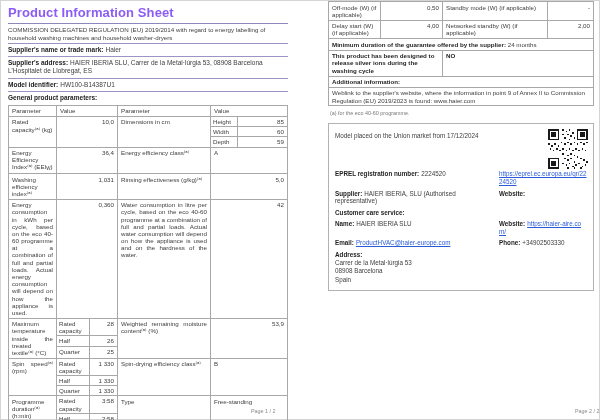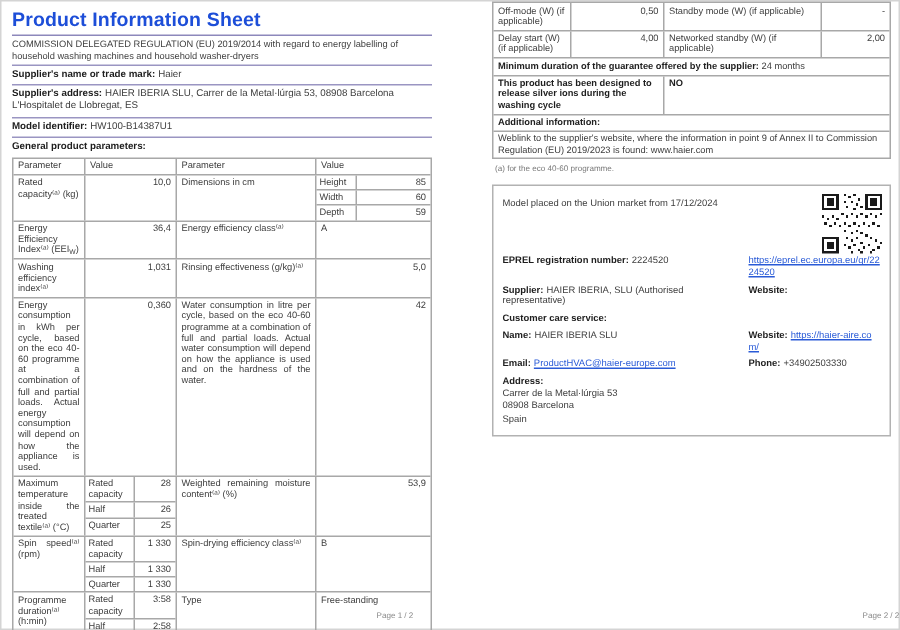--- a/index.html
+++ b/index.html
@@ -2,21 +2,21 @@
 <html><head>
 <meta charset="utf-8">
 <style>
   * { box-sizing: border-box; margin: 0; padding: 0; }
   html,body { width:600px; height:420px; background:#ffffff; overflow:hidden;
     font-family:"Liberation Sans","DejaVu Sans",sans-serif; color:#3d3d3d; position:relative; }
   .frame { position:absolute; inset:0; border:1px solid #d4d4d4; pointer-events:none; }
 
   
   .p1 { position:absolute; left:8px; top:4px; width:280px; }
-  .title { font-size:13px; font-weight:bold; color:#1d4ed8; padding:1px 0 3px 0; letter-spacing:0.1px; }
+  .title { font-size:13px; font-weight:bold; color:#8b5cf6; padding:1px 0 3px 0; letter-spacing:0.1px; }
   .prule { border-top:1px solid #8d88bb; }
   .reg { font-size:6.2px; line-height:1.22; padding:2px 0 2px 0; color:#3f3f3f; }
   .hrow { border-top:1px solid #9a95c2; padding:2px 0; font-size:6.5px; line-height:1.25; }
   .hrow b { color:#1e1e1e; margin-right:2px; }
 
   .tbl { border:1px solid #a8a8a8; font-size:6.2px; margin-top:1px; }
   .trow { display:flex; border-top:1px solid #a8a8a8; }
   .trow:first-child { border-top:none; }
   .c { padding:1.5px 3px; line-height:1.16; }
   .cA { width:48px; border-right:1px solid #a8a8a8; }

